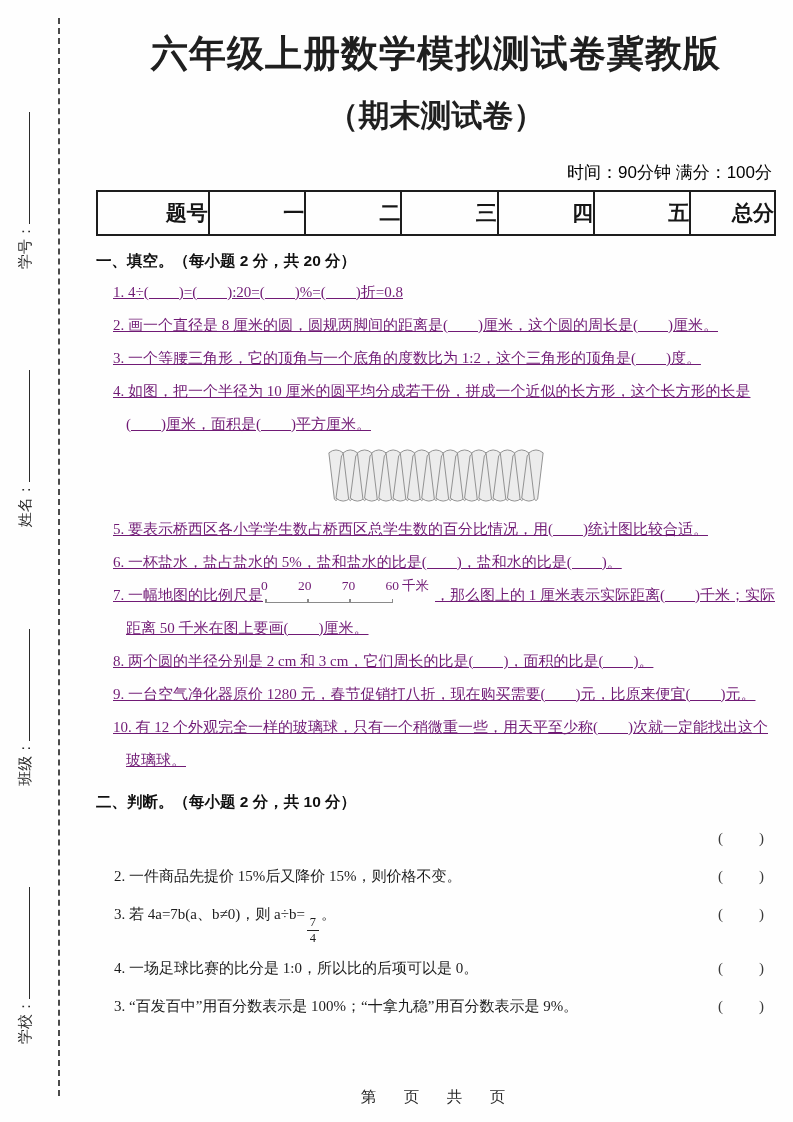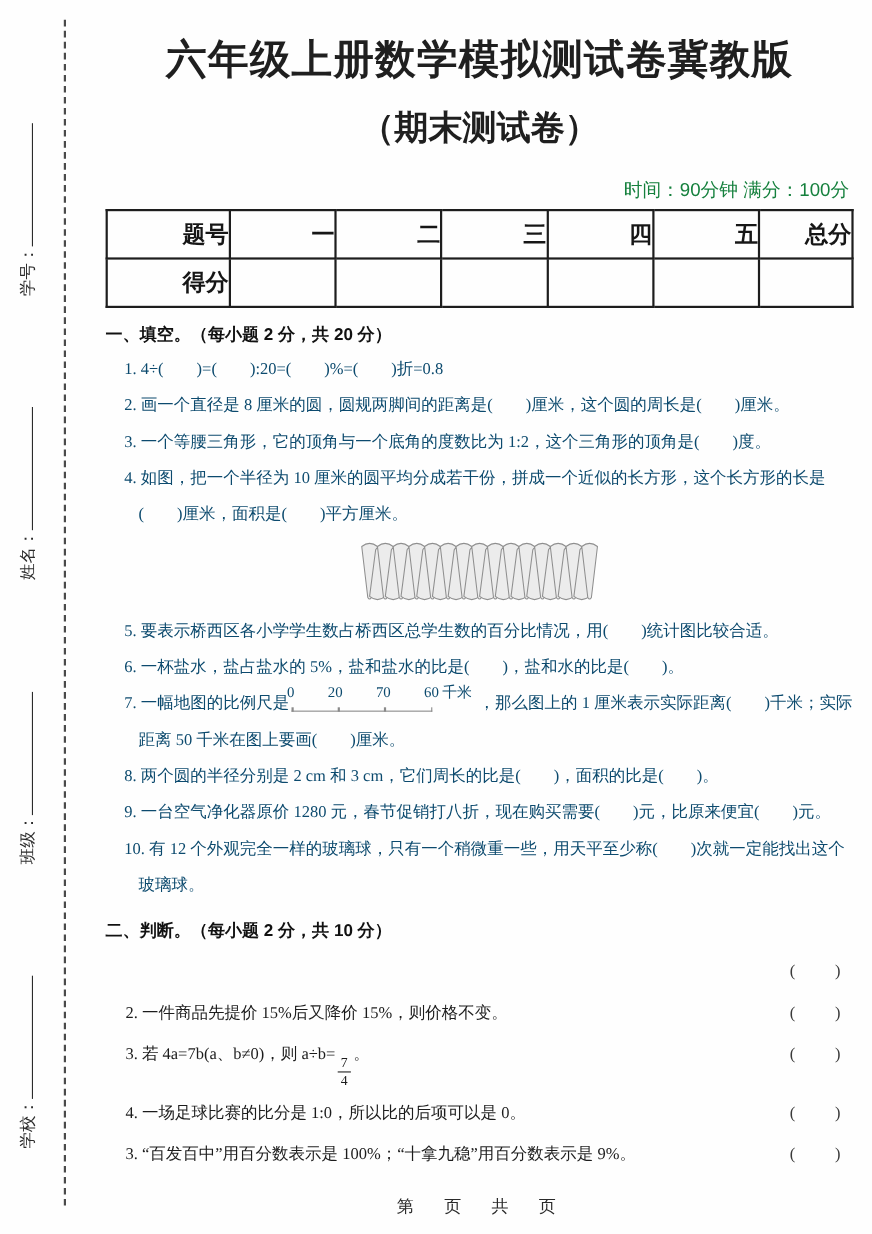--- a/index.html
+++ b/index.html
@@ -64,21 +64,21 @@
     font-family: "Liberation Sans", "DejaVu Sans", sans-serif;
     font-weight: 900;
     font-size: 31px;
   }
   .meta {
     margin-top: 24px;
     text-align: right;
     padding-right: 4px;
     font-family: "Liberation Sans", "DejaVu Sans", sans-serif;
     font-size: 17px;
-    color: #15803d;
+    color: #000000;
   }
 
   table.score {
     margin-top: 6px;
     width: 100%;
     border-collapse: collapse;
     table-layout: fixed;
   }
   table.score th, table.score td {
     border: 2px solid #1d1d1d;
@@ -101,21 +101,22 @@
     font-size: 15.5px;
     line-height: 26px;
     color: #111;
   }
   .qwrap { margin-top: 2px; }
   .q {
     padding-left: 30px;
     text-indent: -13px;
     font-size: 15px;
     line-height: 33px;
-    color: #0c4a6e;
+    color: #701a75;
+    text-decoration: underline;
   }
 
   
   .figure {
     margin: 4px 0 2px 0;
     text-align: center;
   }
   .figure svg { width: 222px; height: 62px; }
   .figure path {
     fill: #ececec;
@@ -224,29 +225,20 @@
       </colgroup>
       <tbody>
           <tr>
         <th>题号</th>
         <th>一</th>
         <th>二</th>
         <th>三</th>
         <th>四</th>
         <th>五</th>
         <th>总分</th>
-      </tr>
-      <tr>
-        <th>得分</th>
-        <td></td>
-        <td></td>
-        <td></td>
-        <td></td>
-        <td></td>
-        <td></td>
       </tr>
     </tbody>
       </table>
 
     <section>
       <h3 class="sec-heading">一、填空。（每小题 2 分，共 20 分）</h3>
       <div class="qwrap">
         <p class="q">1. 4÷(　　)=(　　):20=(　　)%=(　　)折=0.8</p>
         <p class="q">2. 画一个直径是 8 厘米的圆，圆规两脚间的距离是(　　)厘米，这个圆的周长是(　　)厘米。</p>
         <p class="q">3. 一个等腰三角形，它的顶角与一个底角的度数比为 1:2，这个三角形的顶角是(　　)度。</p>

